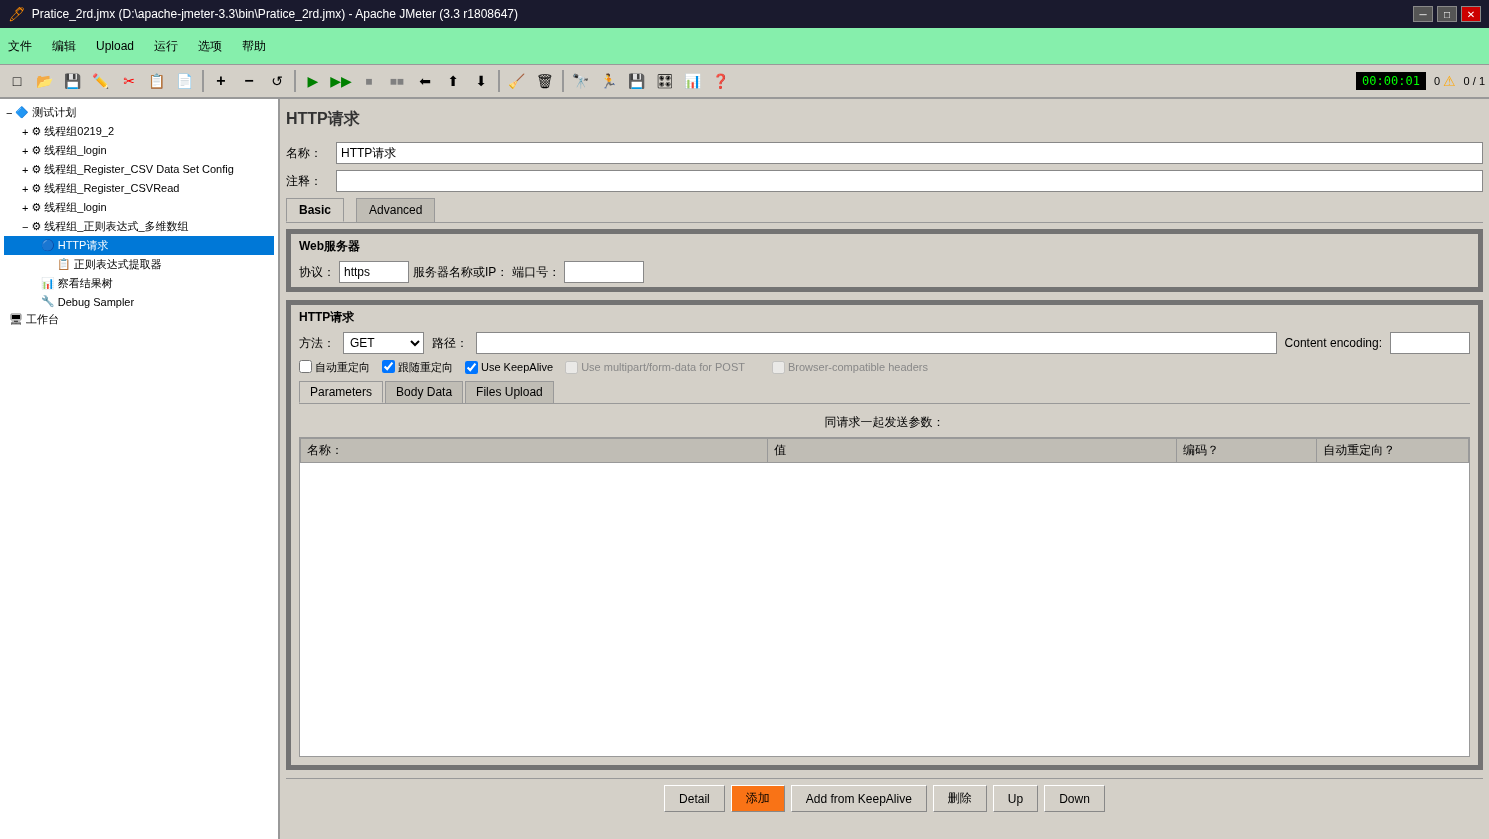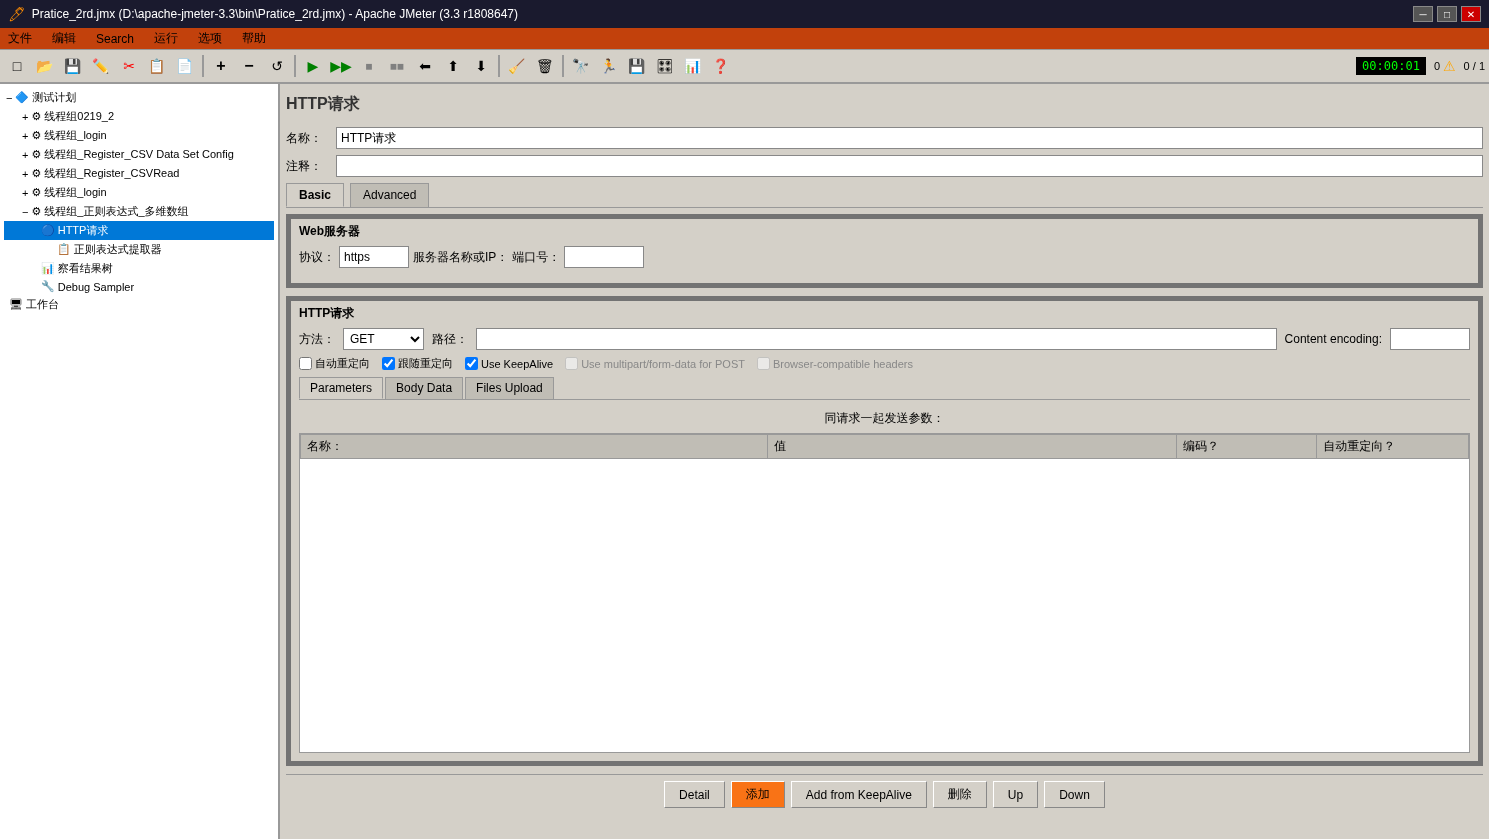--- a/index.html
+++ b/index.html
@@ -16,23 +16,23 @@
       height: 28px;
     }
     .title-bar-left { display: flex; align-items: center; gap: 6px; }
     .title-icon { color: #ff8c00; font-size: 14px; }
     .title-text { font-size: 12px; }
     .title-controls { display: flex; gap: 4px; }
     .title-btn { width: 20px; height: 16px; background: #555; border: 1px solid #888; color: white; font-size: 10px; cursor: pointer; display: flex; align-items: center; justify-content: center; }
 
     
     .menu-bar {
-      background: #c2410c;
+      background: #86efac;
       border-bottom: 1px solid #999;
-      padding: 3px 4px;
+      padding: 18px 4px;
       display: flex;
       gap: 12px;
       height: 22px;
       align-items: center;
     }
     .menu-item { cursor: pointer; padding: 2px 4px; font-size: 12px; }
 
     
     .toolbar {
       background: #d4d0c8;
@@ -141,21 +141,21 @@
       border-bottom: 1px solid #999;
       margin-bottom: 6px;
     }
     .tab {
       padding: 4px 12px;
       background: #c0bdb5;
       border: 1px solid #999;
       border-bottom: none;
       cursor: pointer;
       font-size: 12px;
-      margin-right: 6px;
+      margin-right: 12px;
     }
     .tab.active {
       background: #d4d0c8;
       border-bottom: 1px solid #d4d0c8;
       font-weight: bold;
       z-index: 1;
     }
 
     
     .section-box {
@@ -204,21 +204,21 @@
     
     .checkbox-row {
       display: flex;
       align-items: center;
       gap: 12px;
       margin-bottom: 6px;
       font-size: 11px;
     }
     .checkbox-row label {
       display: flex;
-      align-items: center;
+      align-items: flex-start;
       gap: 3px;
       cursor: pointer;
     }
 
     
     .sub-tabs {
       display: flex;
       border-bottom: 1px solid #999;
       margin-bottom: 4px;
     }
@@ -281,21 +281,21 @@
     .action-btn:disabled {
       color: #999;
       cursor: default;
     }
 
     
     .server-row {
       display: flex;
       align-items: center;
       gap: 4px;
-      margin-bottom: 11px;
+      margin-bottom: 0;
     }
     .protocol-input {
       width: 70px;
       height: 22px;
       border: 1px solid #888;
       padding: 2px 4px;
       font-size: 12px;
       background: white;
     }
     .server-input {
@@ -332,21 +332,21 @@
   <div class="title-controls">
     <button class="title-btn">─</button>
     <button class="title-btn">□</button>
     <button class="title-btn" style="background:#c00;">✕</button>
   </div>
 </div>
 
 <div class="menu-bar">
   <span class="menu-item">文件</span>
   <span class="menu-item">编辑</span>
-  <span class="menu-item">Search</span>
+  <span class="menu-item">Upload</span>
   <span class="menu-item">运行</span>
   <span class="menu-item">选项</span>
   <span class="menu-item">帮助</span>
 </div>
 
 <div class="toolbar">
   <button class="toolbar-btn">□</button>
   <button class="toolbar-btn">📂</button>
   <button class="toolbar-btn">💾</button>
   <button class="toolbar-btn">✏️</button>
@@ -523,21 +523,21 @@
             <span>跟随重定向</span>
           </label>
           <label>
             <input type="checkbox" checked="" style="">
             <span>Use KeepAlive</span>
           </label>
           <label style="color:#888;">
             <input type="checkbox" disabled="" style="">
             <span>Use multipart/form-data for POST</span>
           </label>
-          <label style="color:#888;">
+          <label style="color:#888;margin-left:15px;">
             <input type="checkbox" disabled="" style="">
             <span>Browser-compatible headers</span>
           </label>
         </div>
 
         <div class="sub-tabs">
           <div class="sub-tab active">Parameters</div>
           <div class="sub-tab">Body Data</div>
           <div class="sub-tab">Files Upload</div>
         </div>

